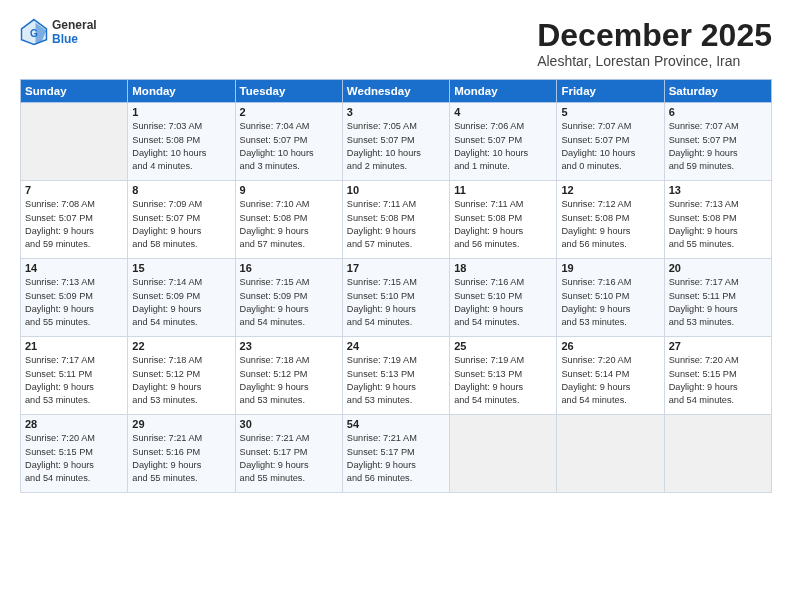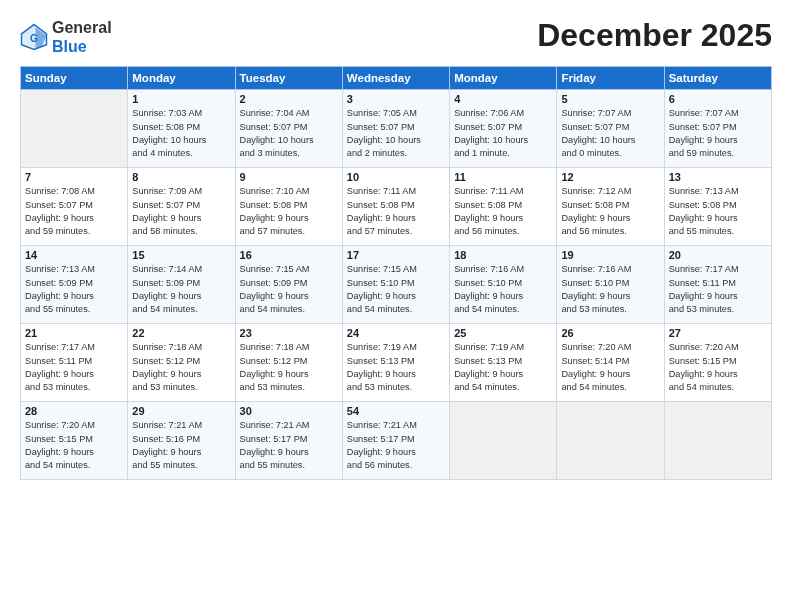--- a/index.html
+++ b/index.html
@@ -21,21 +21,21 @@
       justify-content: space-between;
       align-items: flex-start;
       margin-bottom: 10px;
     }
     .logo {
       display: flex;
       align-items: center;
       gap: 4px;
     }
     .logo-text {
-      font-size: 16px;
+      font-size: 12px;
       font-weight: bold;
       line-height: 1.2;
     }
     .logo-text .general { color: #333; }
     .logo-text .blue { color: #1a6fcc; }
     .logo-icon {
       width: 28px;
       height: 28px;
     }
     .title-block {
@@ -108,20 +108,21 @@
         <polygon points="18,2 34,14 34,28 18,34 2,28 2,14" fill="none" stroke="#1a6fcc" stroke-width="2"></polygon>
         <text x="18" y="24" text-anchor="middle" font-size="13" font-weight="bold" fill="#1a6fcc">G</text>
       </svg>
       <div class="logo-text">
         <div><span class="general">General</span></div>
         <div><span class="blue">Blue</span></div>
       </div>
     </div>
     <div class="title-block">
       <div class="month-title">December 2025</div>
+      <div class="subtitle">Aleshtar, Lorestan Province, Iran</div>
     </div>
   </div>
 
   <table>
     <thead>
       <tr>
       <th>Sunday</th>
           <th>Monday</th>
           <th>Tuesday</th>
           <th>Wednesday</th>

